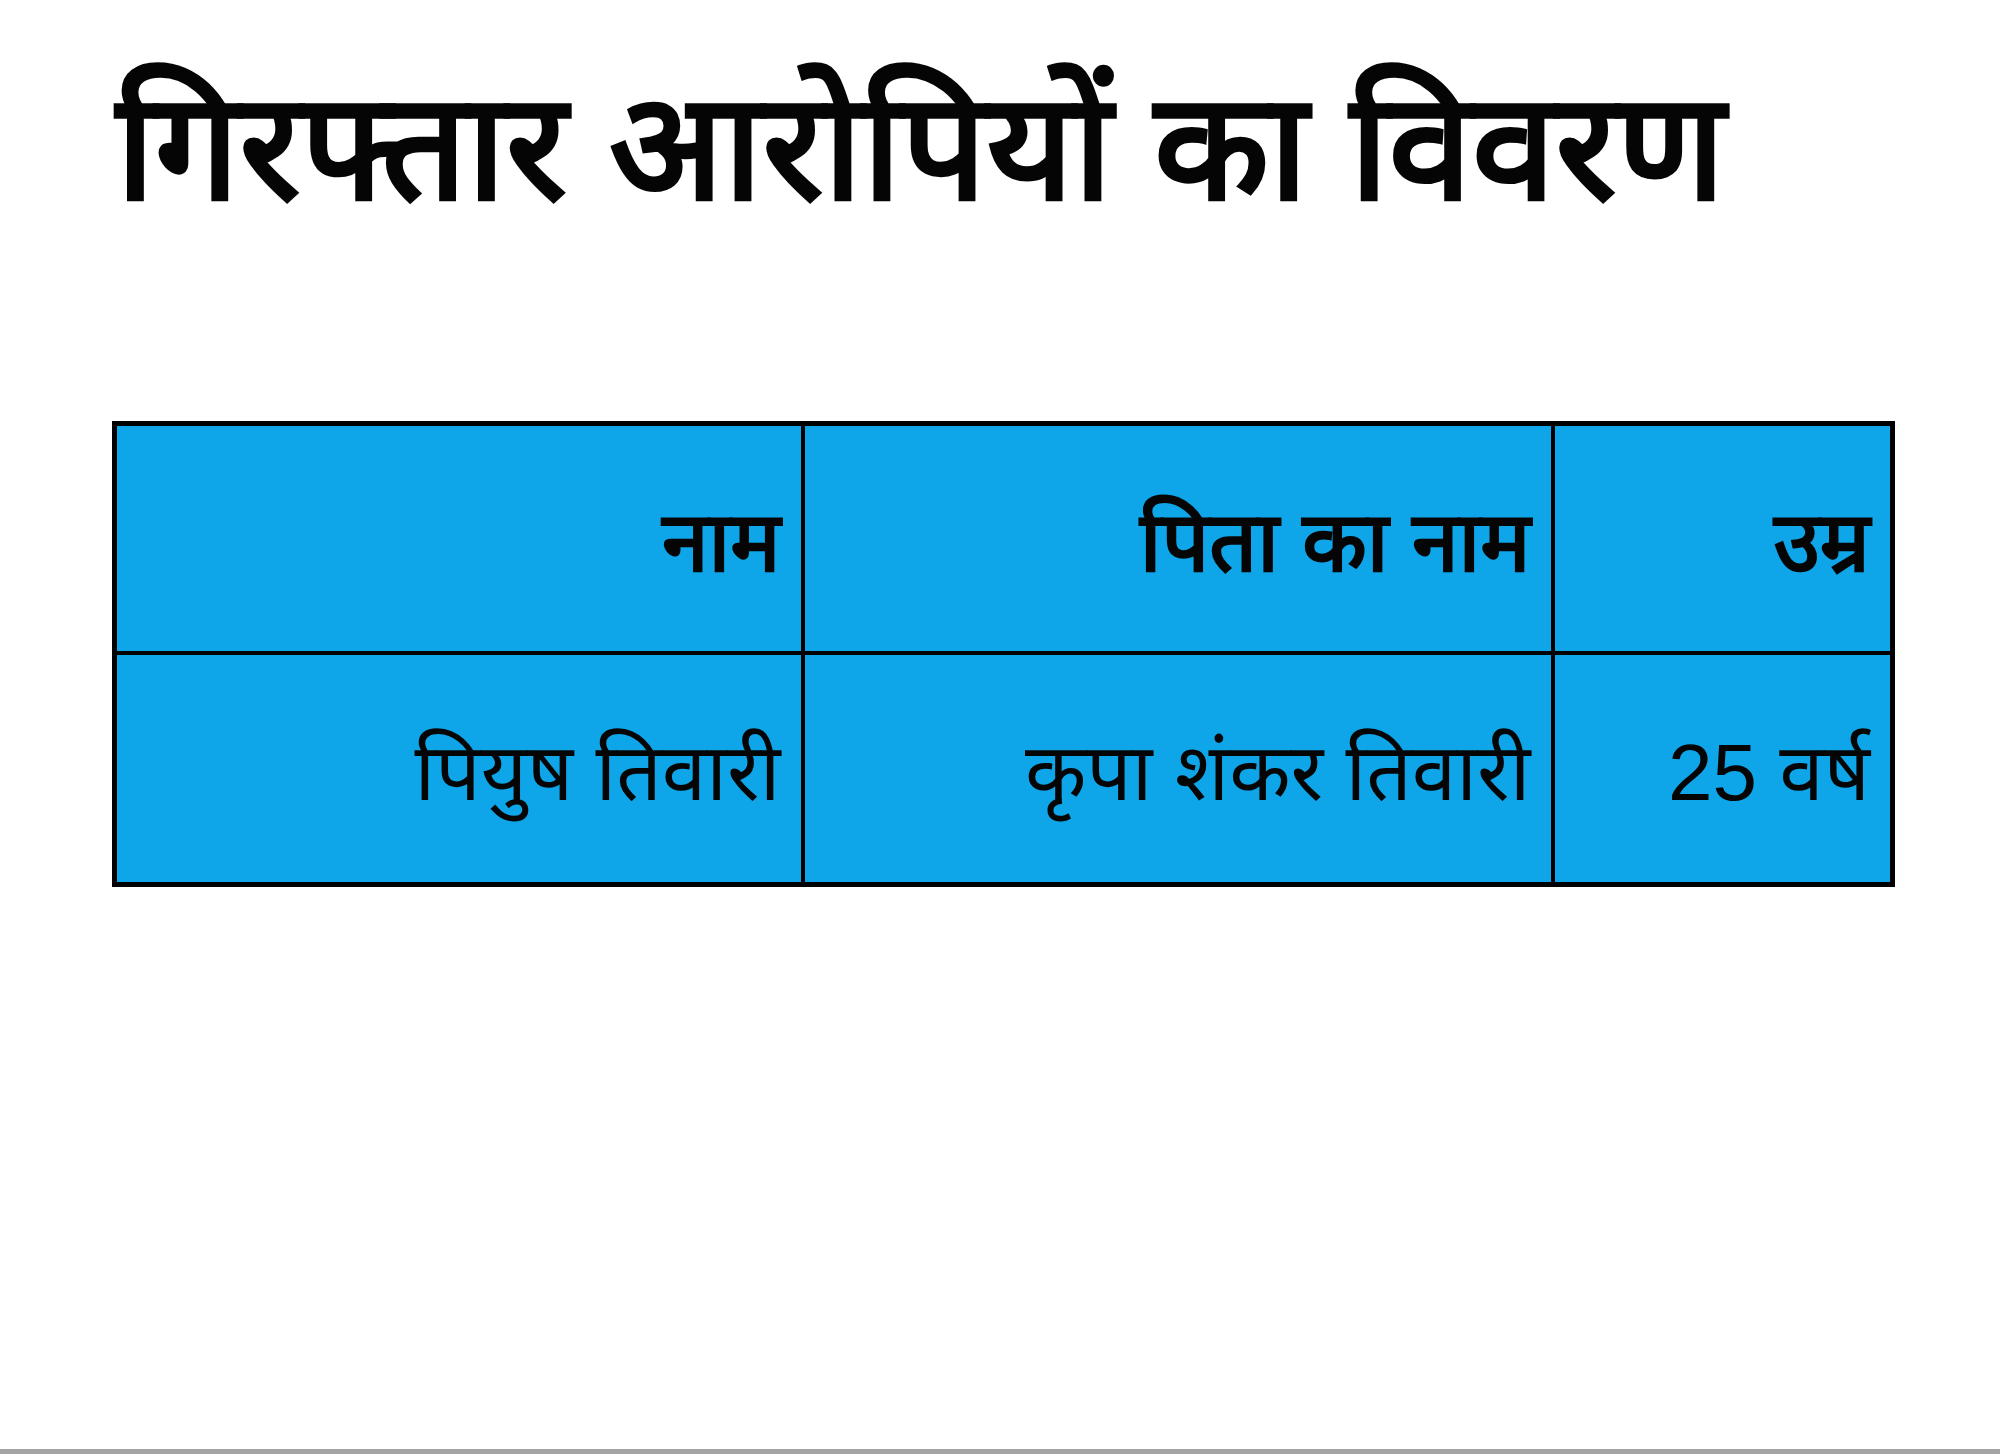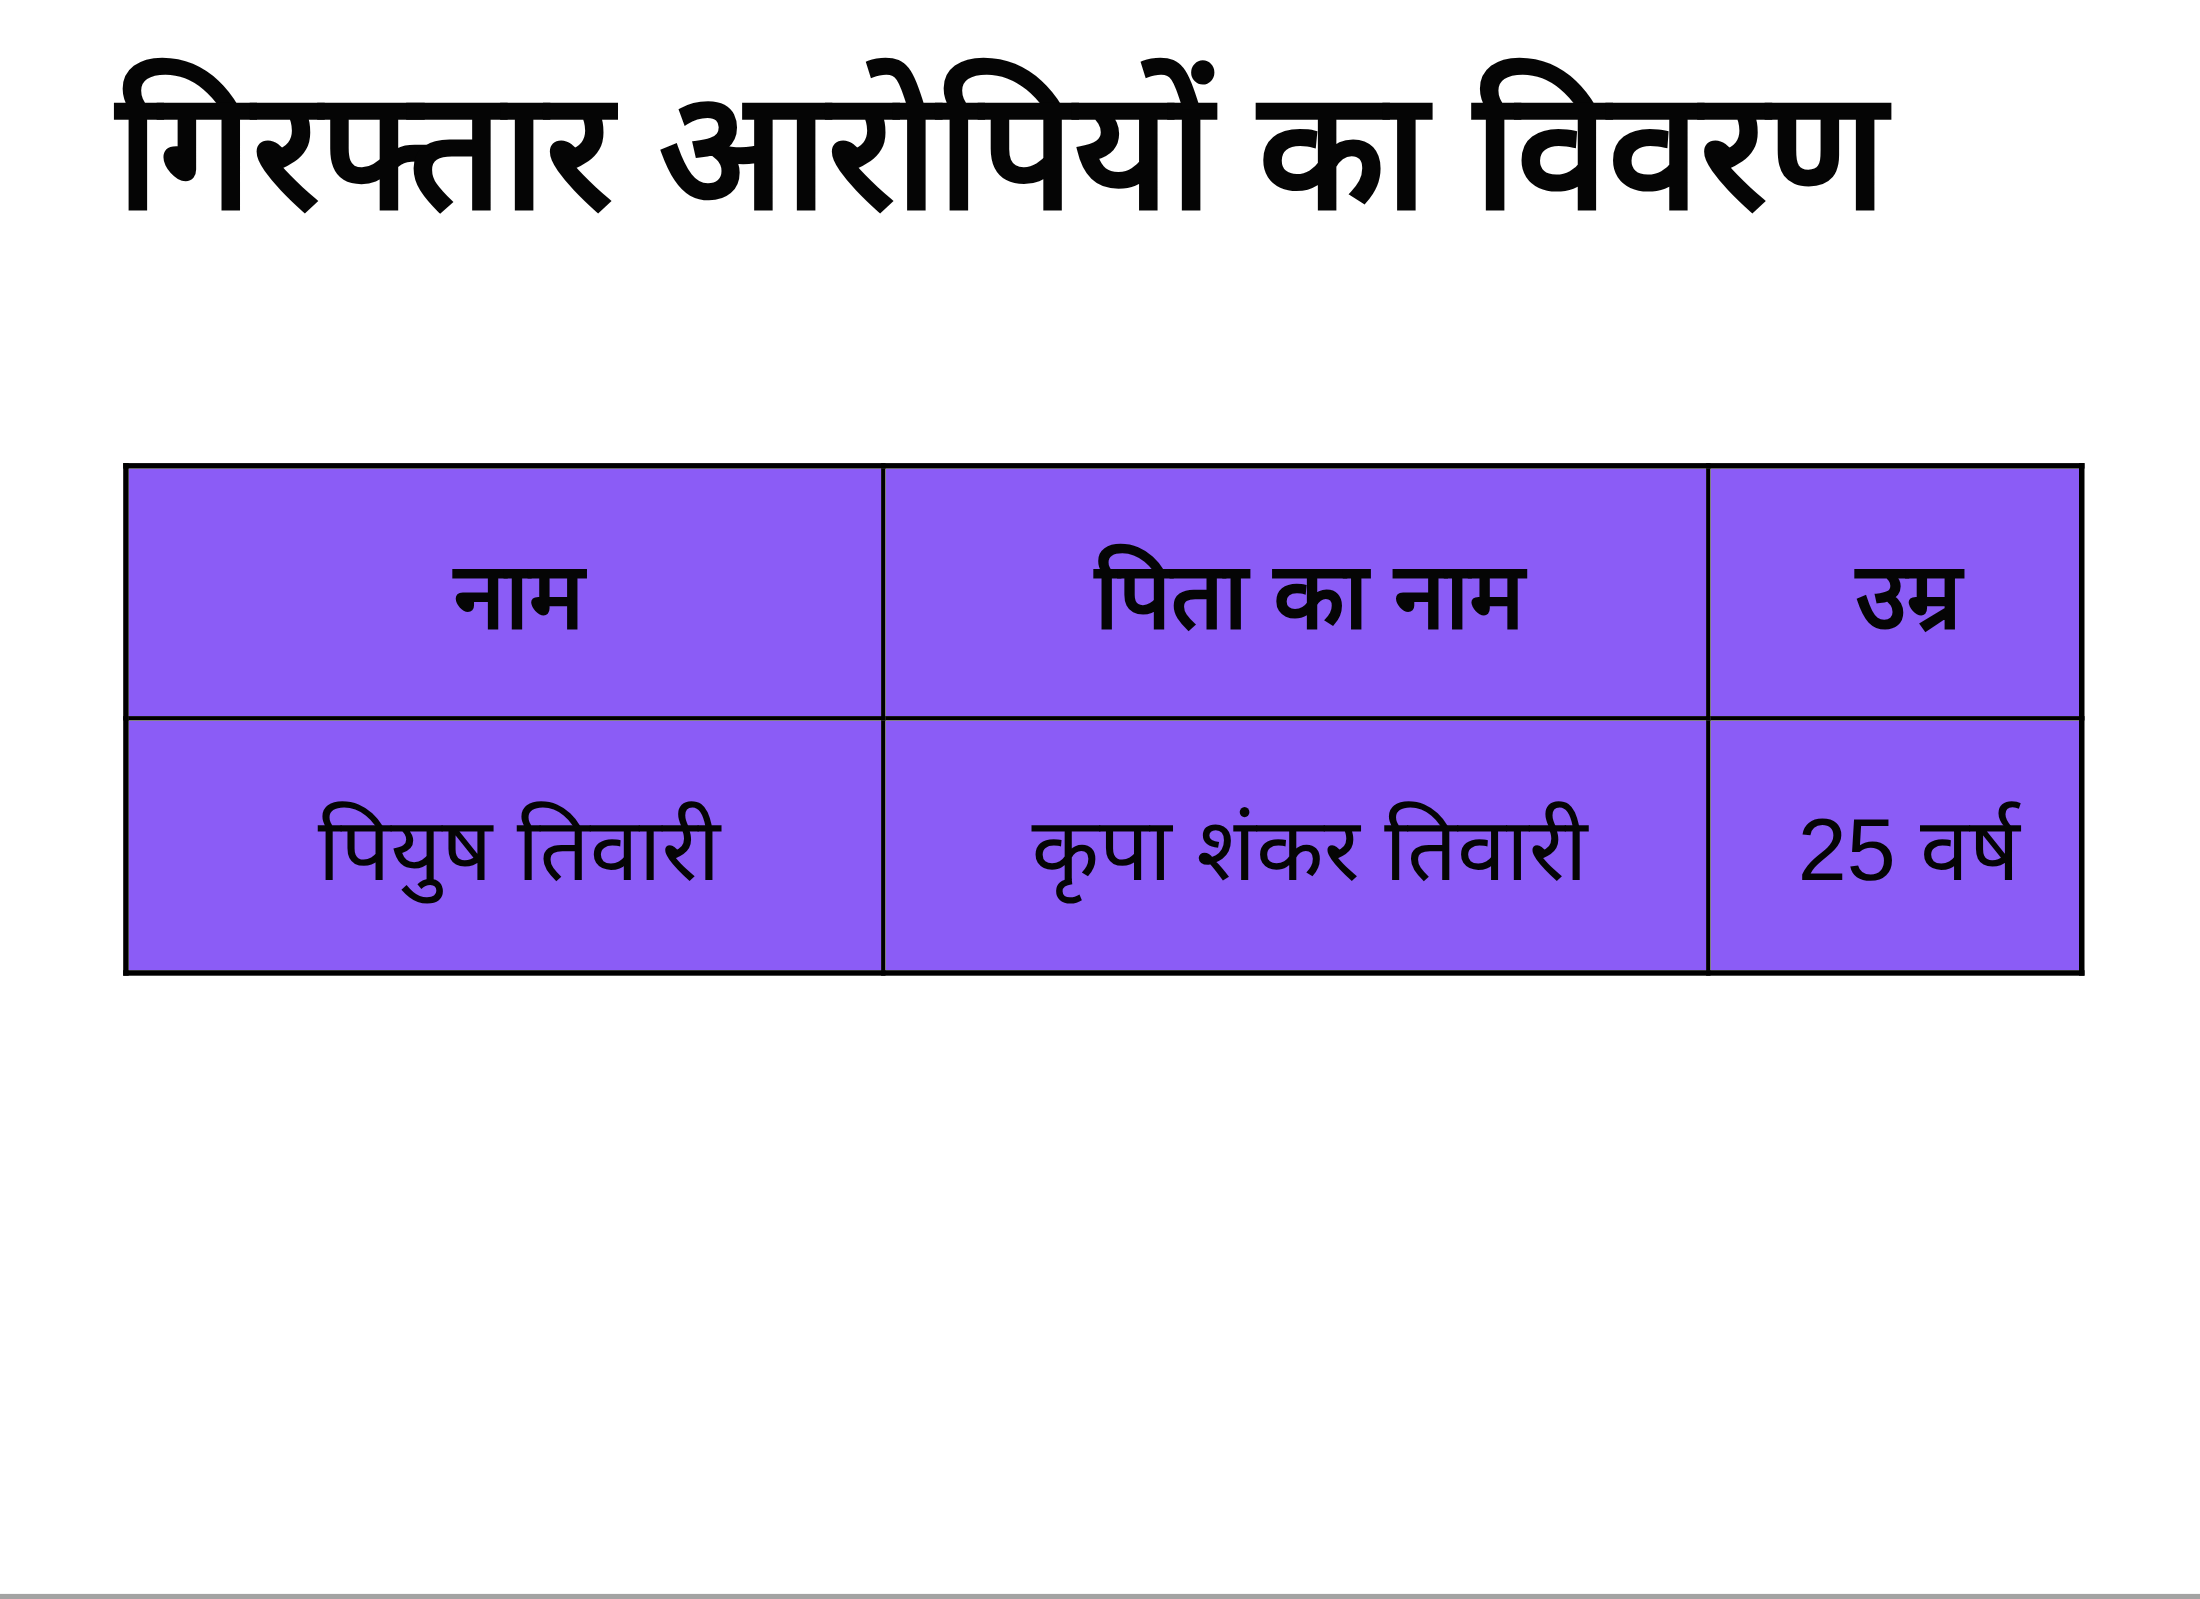--- a/index.html
+++ b/index.html
@@ -13,44 +13,44 @@
     height: 1454px;
     overflow: hidden;
     font-family: "Liberation Sans", "DejaVu Sans", sans-serif;
     color: #050505;
   }
 
   .page-title {
     position: absolute;
     left: 100px;
     top: 30px;
-    margin: 6px;
+    margin: 16px;
     font-size: 150px;
     line-height: 1.35;
     font-weight: 700;
     color: #050505;
     white-space: nowrap;
   }
 
   table.detail-table {
     position: absolute;
     left: 112px;
     top: 421px;
     width: 1778px;
     border-collapse: collapse;
     table-layout: fixed;
     border: 5px solid #000000;
   }
   table.detail-table th,
   table.detail-table td {
     border: 4px solid #000000;
     vertical-align: middle;
-    text-align: center;
+    text-align: right;
     padding: 0 20px 0 46px;
-    background: #8b5cf6;
+    background: #0ea5e9;
     overflow: hidden;
     white-space: nowrap;
   }
   table.detail-table thead tr { height: 229px; }
   table.detail-table tbody tr { height: 232px; }
 
   table.detail-table th {
     font-size: 84px;
     font-weight: 700;
   }

